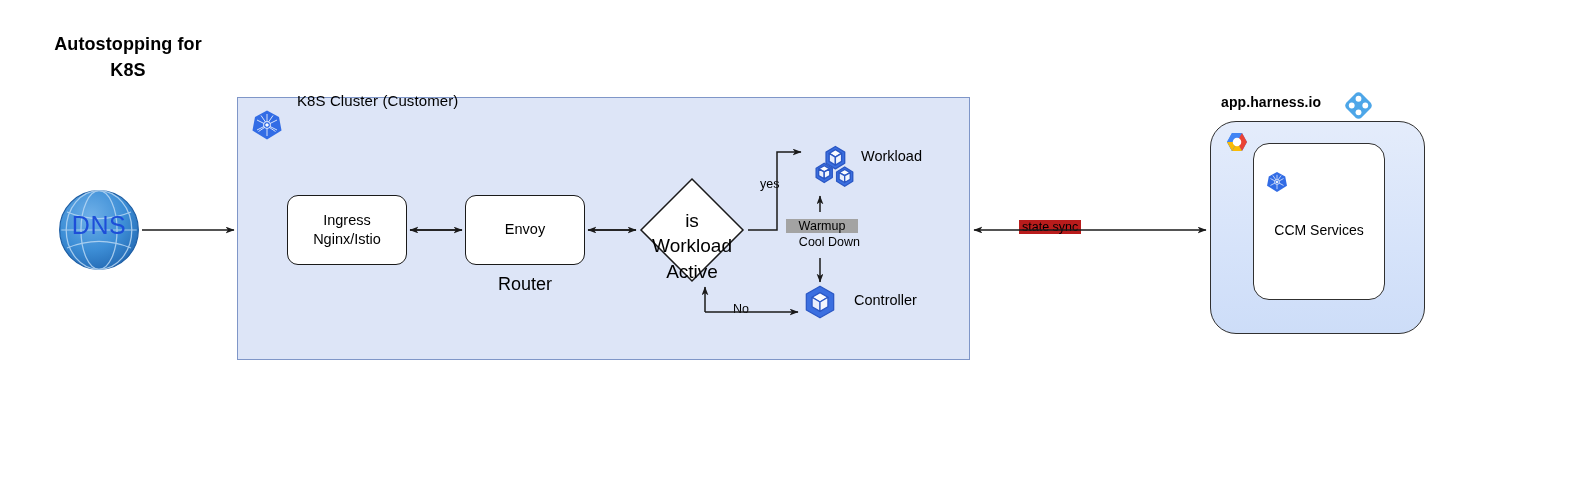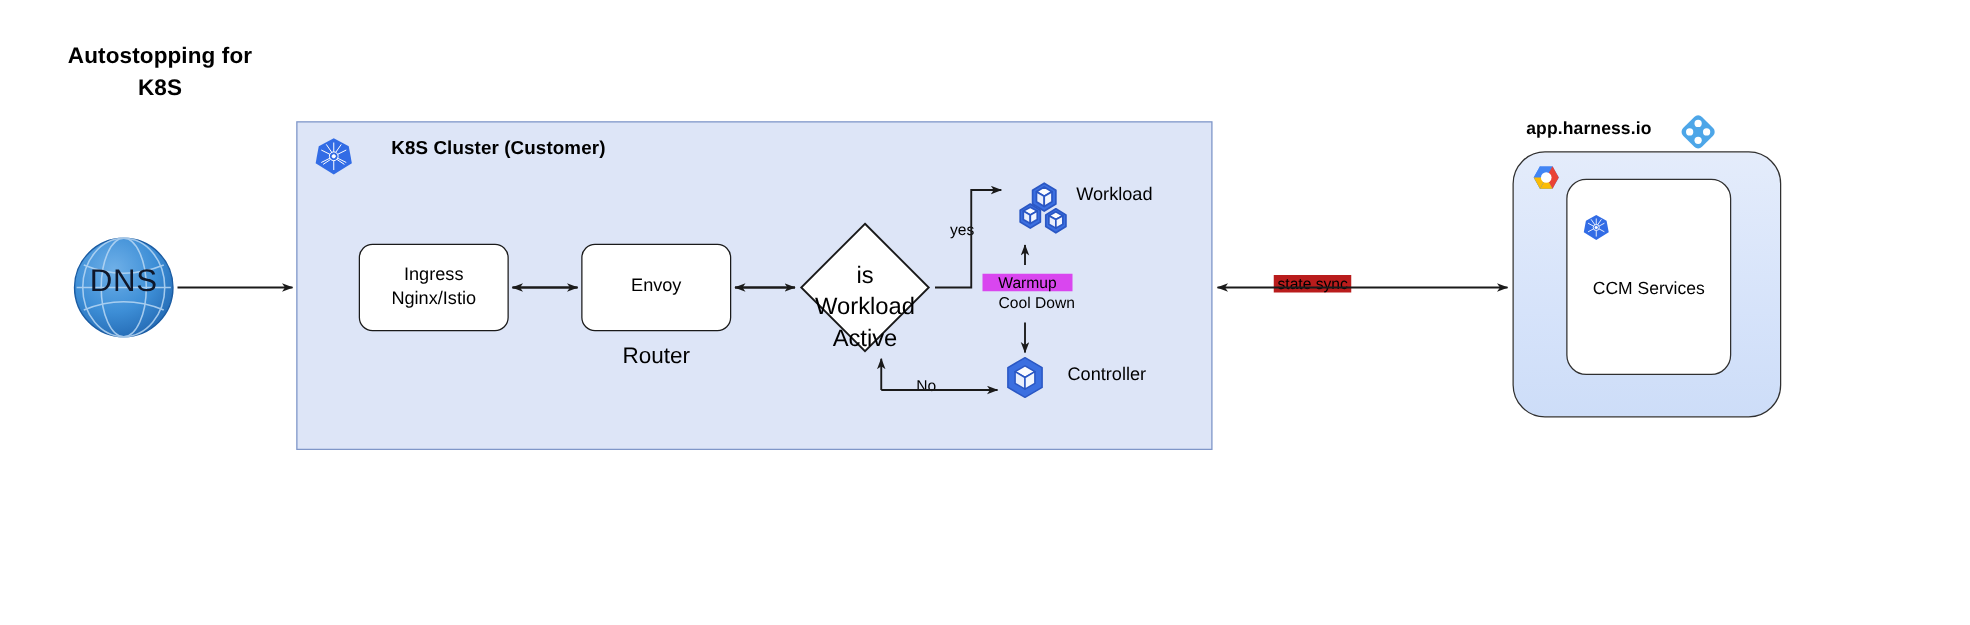--- a/index.html
+++ b/index.html
@@ -5,21 +5,21 @@
   html,body{margin:0;padding:0;background:#ffffff;}
   body{width:1576px;height:500px;position:relative;overflow:hidden;
        font-family:"Liberation Sans","DejaVu Sans",sans-serif;color:#000;}
   .abs{position:absolute;}
   
   #diagram-title{left:28px;top:32px;width:200px;text-align:center;
      font-size:18px;font-weight:bold;line-height:1.42;letter-spacing:.1px;}
   
   #k8s-cluster-panel{left:237px;top:97px;width:733px;height:263px;
      background:#dde5f7;border:1.5px solid #7f96c8;box-sizing:border-box;}
-  #k8s-cluster-title{left:297px;top:110px;font-size:15px;font-weight:bold;letter-spacing:.1px;margin-left:16px;}
+  #k8s-cluster-title{left:297px;top:92px;font-size:15px;font-weight:normal;letter-spacing:.1px;}
   
   #harness-label{left:1221px;top:94px;font-size:14px;font-weight:bold;letter-spacing:.1px;}
   #harness-panel{left:1210px;top:121px;width:215px;height:213px;
      border:1.4px solid #303030;border-radius:26px;box-sizing:border-box;
      background:linear-gradient(180deg,#e4ecfb 0%,#d6e3fa 60%,#cdddf8 100%);}
   #ccm-box{left:1253px;top:143px;width:132px;height:157px;background:#ffffff;
      border:1.3px solid #303030;border-radius:16px;box-sizing:border-box;}
   #ccm-label{left:1253px;top:222px;width:132px;text-align:center;font-size:14px;}
   
   .node-box{background:#ffffff;border:1.4px solid #1a1a1a;border-radius:11px;
@@ -32,21 +32,21 @@
   #decision-diamond{left:639px;top:177px;width:106px;height:106px;}
   #decision-diamond svg{display:block;}
   #decision-text{left:639px;top:208px;width:106px;text-align:center;
      font-size:19px;line-height:1.33;pointer-events:none;}
   
   #services-label{left:861px;top:148px;font-size:14.5px;}
   #controller-label{left:854px;top:292px;font-size:14.5px;}
   #yes-label{left:760px;top:177px;font-size:12.5px;}
   #no-label{left:733px;top:302px;font-size:12.5px;}
   #warmup-label{left:786px;top:219px;width:68px;text-align:center;font-size:12.5px;
-     background:#d946ef;padding:0 2px;}
+     background:#a3a3a3;padding:0 2px;}
   #cooldown-label{left:780px;top:235px;width:80px;text-align:right;font-size:12.5px;}
   #statesync-label{left:1019px;top:220px;font-size:12.5px;background:#b91c1c;padding:0 3px;}
   
   #wires{left:0;top:0;width:1576px;height:500px;pointer-events:none;}
 </style>
 </head>
 <body>
 
 <div class="abs" id="diagram-title">
   <span>Autostopping for</span><br>
@@ -87,21 +87,21 @@
     </defs>
     <circle cx="50" cy="50" r="48" fill="url(#gDNS)" stroke="#1b5ca3" stroke-width="1.4"></circle>
     <g fill="none" stroke="#b9d8f4" stroke-width="1.5" opacity=".85">
       <ellipse cx="50" cy="50" rx="22" ry="48"></ellipse>
       <ellipse cx="50" cy="50" rx="40" ry="48"></ellipse>
       <line x1="4" y1="50" x2="96" y2="50"></line>
       <path d="M11 28 Q50 44 89 28"></path>
       <path d="M11 72 Q50 56 89 72"></path>
     </g>
   </svg>
-  <div class="abs" style="left:0;top:22px;width:82px;text-align:center;font-size:25px;color:#0f172a;
+  <div class="abs" style="left:0;top:22px;width:82px;text-align:center;font-size:25px;color:#1d4ed8;
               letter-spacing:.5px;">DNS</div>
 </div>
 
 <div class="abs node-box" id="ingress-box">
   <div>
     <span>Ingress</span><br>
     <span>Nginx/Istio</span>
   </div>
 </div>
 

